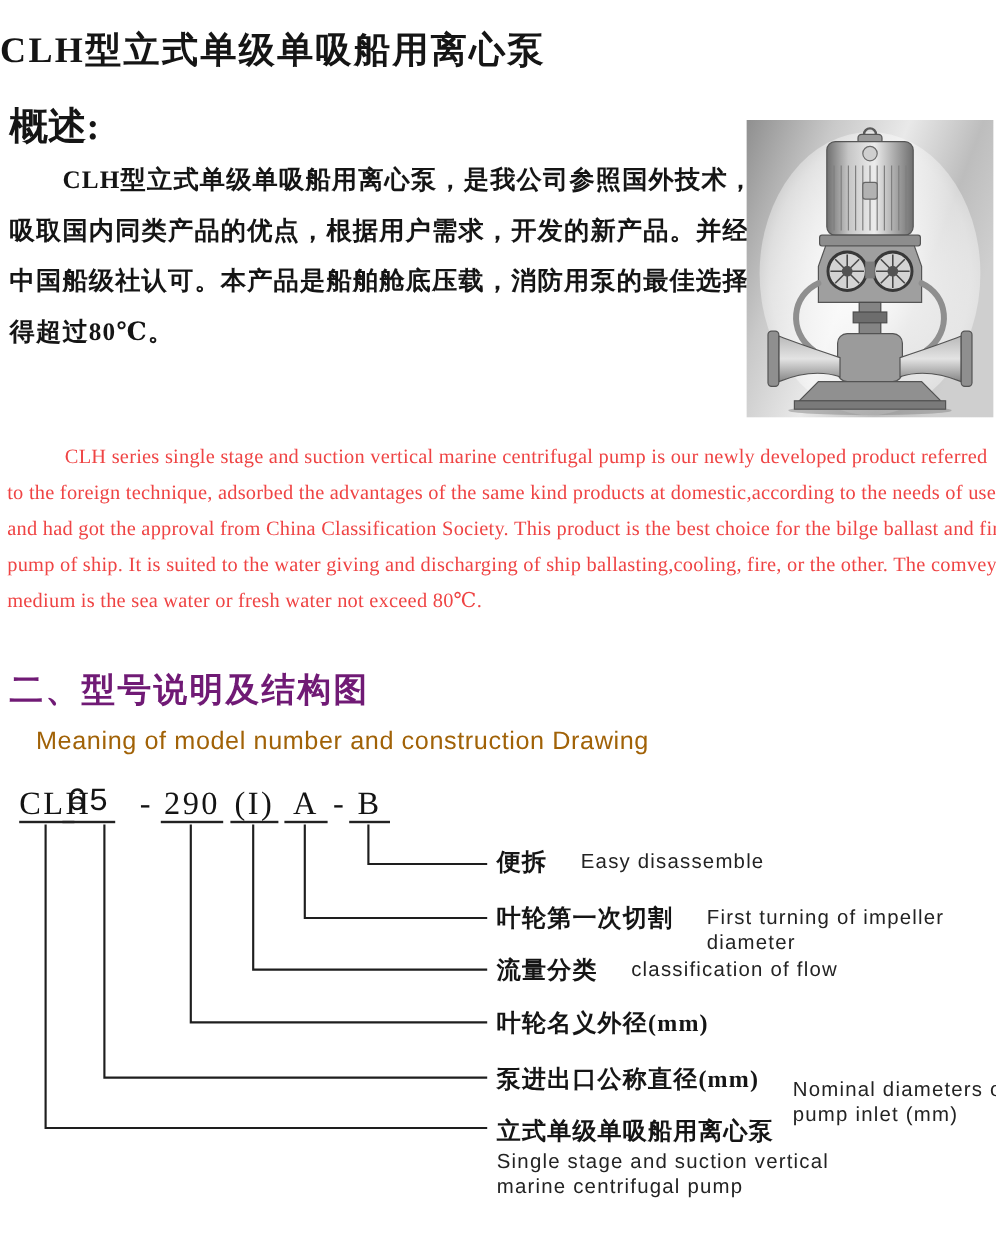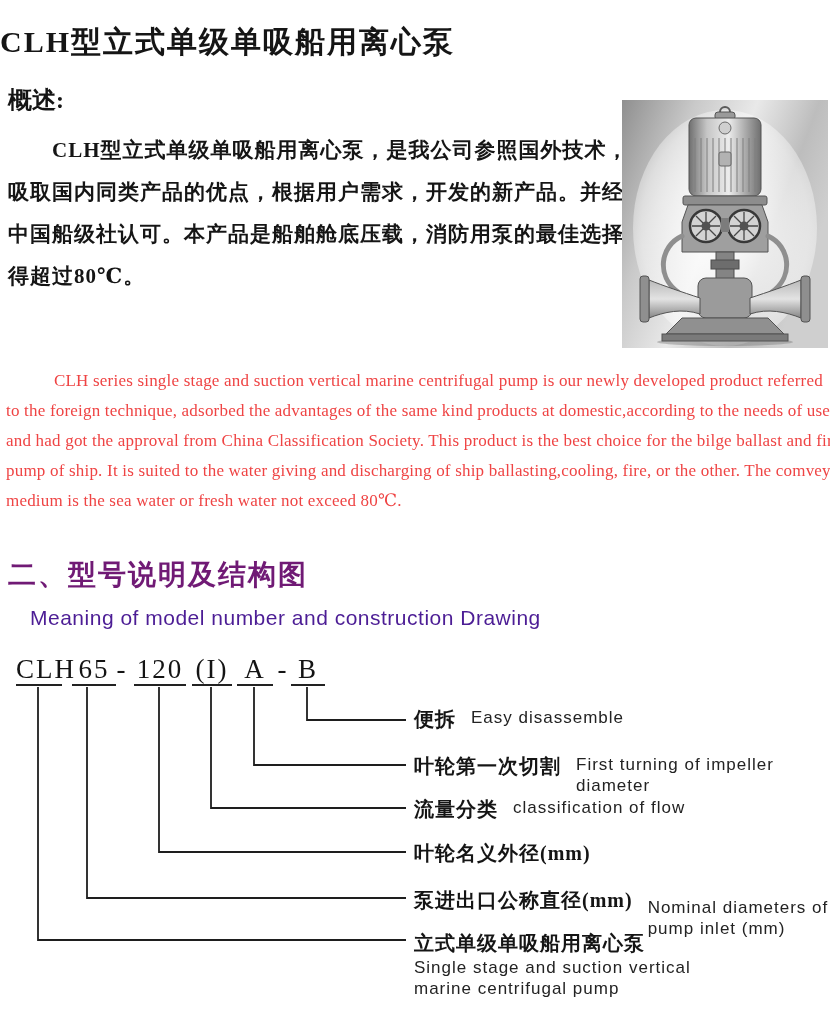--- a/index.html
+++ b/index.html
@@ -10,21 +10,21 @@
     color:#151515;
     font-family:"Liberation Serif","DejaVu Serif",serif;
     overflow:hidden;
   }
   .page-title {
     position:absolute; top:22px; left:0; width:830px;
     text-align:left; font-size:30px; font-weight:bold; letter-spacing:2px;
   }
   .ov-heading {
     position:absolute; top:84px; left:8px;
-    font-size:24px; font-weight:bold;
+    font-size:32px; font-weight:bold;
   }
   .cn-para { position:absolute; top:129px; left:8px; width:616px;
     font-size:21px; font-weight:600; }
   .cn-para .line { height:42px; line-height:42px; white-space:nowrap; letter-spacing:1px; }
   .cn-para .line.indent { text-indent:44px; }
 
   .pump-box { position:absolute; left:622px; top:100px; width:206px; height:248px; }
   .pump-box svg { display:block; }
 
   .en-para { position:absolute; top:366px; left:6px; width:822px;
@@ -33,43 +33,43 @@
   .en-para .line.indent { text-indent:48px; }
 
   .sec-heading-cn {
     position:absolute; top:556px; left:8px;
     font-family:"Liberation Sans","DejaVu Sans",sans-serif;
     font-size:28px; font-weight:bold; letter-spacing:2px; color:#701a75;
   }
   .sec-heading-en {
     position:absolute; top:606px; left:30px;
     font-family:"Liberation Sans","DejaVu Sans",sans-serif;
-    font-size:21px; letter-spacing:0.5px; color:#4c1d95;
+    font-size:21px; letter-spacing:0.5px; color:#a16207;
   }
 
   .diagram { position:absolute; top:650px; left:0; width:830px; height:378px; }
   .leads { position:absolute; top:0; left:0; }
   .tok {
     position:absolute; top:5px; height:31px; line-height:29px;
     font-size:27px; letter-spacing:2px; text-align:center; color:#141414;
   }
   .tok.u { border-bottom:2px solid #222; }
   .t0 { left:16px;  width:46px; }
-  .t1 { left:72px;  width:44px; }
+  .t1 { left:52px;  width:44px;font-family:Liberation Mono, monospace; }
   .s0 { left:112px; width:20px; }
   .t2 { left:134px; width:52px; }
   .t3 { left:192px; width:40px; }
   .t4 { left:237px; width:36px; }
   .s1 { left:275px; width:16px; }
   .t5 { left:291px; width:34px; }
 
   .lab { position:absolute; left:414px; white-space:nowrap; }
   .lab .cn { display:inline-block; vertical-align:top;
     font-size:20px; font-weight:600; line-height:24px; letter-spacing:1px; }
-  .lab .en { display:inline-block; vertical-align:top; margin-left:15px;
+  .lab .en { display:inline-block; vertical-align:top; margin-left:28px;
     font-family:"Liberation Sans","DejaVu Sans",sans-serif;
     font-size:17px; line-height:21px; letter-spacing:1px; color:#232323; }
   .lab0 { top:57px; }
   .lab1 { top:104px; }
   .lab2 { top:147px; }
   .lab3 { top:191px;text-align:center; }
   .lab4 { top:238px; }
   .lab4 .en { position:relative; top:9px; }
   .lab5 { top:281px; }
   .lab5 .en { display:block; margin-left:0; margin-top:2px; }
@@ -173,21 +173,21 @@
 </div>
 
 <div class="sec-heading-cn">二、型号说明及结构图</div>
 <div class="sec-heading-en">Meaning of model number and construction Drawing</div>
 
 <div class="diagram">
 
   <span class="tok u t0">CLH</span>
   <span class="tok u t1">65</span>
   <span class="tok s0">-</span>
-  <span class="tok u t2">120</span>
+  <span class="tok u t2">290</span>
   <span class="tok u t3">(I)</span>
   <span class="tok u t4">A</span>
   <span class="tok s1">-</span>
   <span class="tok u t5">B</span>
 
   <svg class="leads" width="830" height="378" viewBox="0 0 830 378">
     <g fill="none" stroke="#1e1e1e" stroke-width="1.8">
       <polyline points="307,37 307,70 406,70"></polyline>
       <polyline points="254,37 254,115 406,115"></polyline>
       <polyline points="211,37 211,158 406,158"></polyline>

